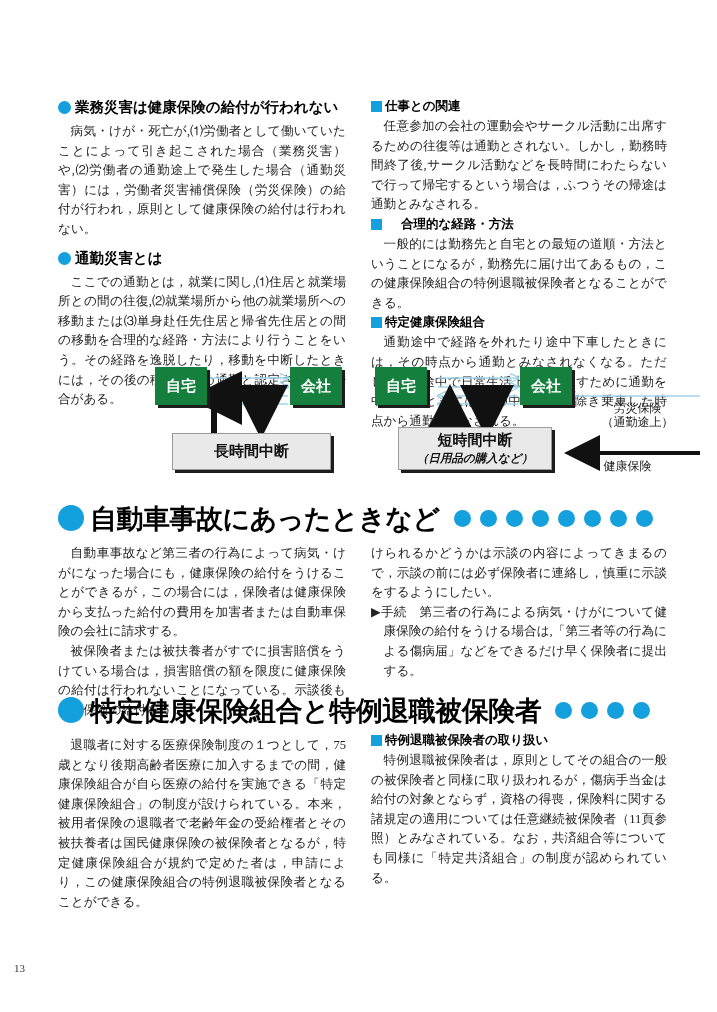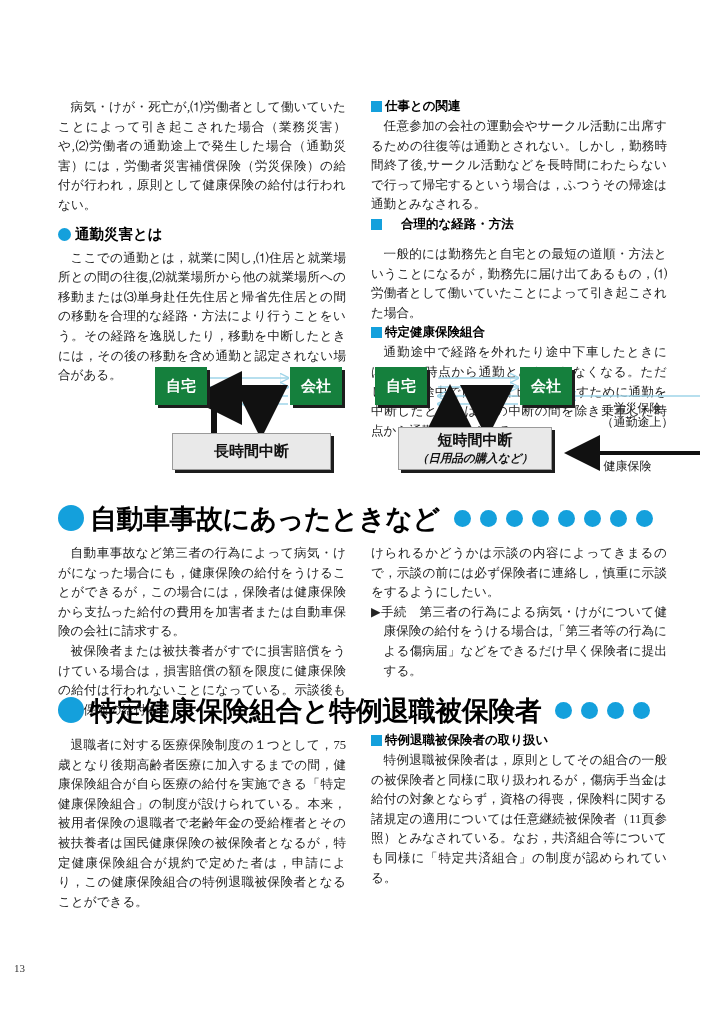--- a/index.html
+++ b/index.html
@@ -99,41 +99,45 @@
     font-size:11px; color:#333;
   }
 </style>
 </head>
 <body>
 
 <div class="page">
 
 
   <div class="col" style="left:58px;top:98px;width:288px;">
+    <div class="h2row" style="margin-bottom:5px;">
+      <span class="h2bullet"></span>
+      <span class="h2text">業務災害は健康保険の給付が行われない</span>
+    </div>
     <p class="para indent">病気・けが・死亡が,⑴労働者として働いていたことによって引き起こされた場合（業務災害）や,⑵労働者の通勤途上で発生した場合（通勤災害）には，労働者災害補償保険（労災保険）の給付が行われ，原則として健康保険の給付は行われない。</p>
 
     <div class="h2row" style="margin-top:9px;margin-bottom:5px;">
       <span class="h2bullet"></span>
       <span class="h2text">通勤災害とは</span>
     </div>
     <p class="para indent">ここでの通勤とは，就業に関し,⑴住居と就業場所との間の往復,⑵就業場所から他の就業場所への移動または⑶単身赴任先住居と帰省先住居との間の移動を合理的な経路・方法により行うことをいう。その経路を逸脱したり，移動を中断したときには，その後の移動を含め通勤と認定されない場合がある。</p>
   </div>
 
   <div class="col" style="left:371px;top:98px;width:296px;">
     <div class="h3row" style="margin-bottom:2px;">
       <span class="h3square"></span>
       <span class="h3text">仕事との関連</span>
     </div>
     <p class="para indent">任意参加の会社の運動会やサークル活動に出席するための往復等は通勤とされない。しかし，勤務時間終了後,サークル活動などを長時間にわたらないで行って帰宅するという場合は，ふつうその帰途は通勤とみなされる。</p>
 
-    <div class="h3row" style="margin-top:1px;margin-bottom:12px;gap:19px;">
+    <div class="h3row" style="margin-top:1px;margin-bottom:2px;gap:19px;">
       <span class="h3square"></span>
       <span class="h3text">合理的な経路・方法</span>
     </div>
-    <p class="para indent">一般的には勤務先と自宅との最短の道順・方法ということになるが，勤務先に届け出てあるもの，⑴労働者として働いていたことによって引き起こされた場合。</p>
+    <p class="para indent">一般的には勤務先と自宅との最短の道順・方法ということになるが，勤務先に届け出てあるもの，この健康保険組合の特例退職被保険者となることができる。</p>
 
     <div class="h3row" style="margin-top:1px;margin-bottom:2px;">
       <span class="h3square"></span>
       <span class="h3text">特定健康保険組合</span>
     </div>
     <p class="para indent">通勤途中で経路を外れたり途中下車したときには，その時点から通勤とみなされなくなる。ただし，通勤途中で日常生活上の用を足すために通勤を中断したときには,その中断の間を除き乗車した時点から通勤とみなされる。</p>
   </div>
 
   <div class="diagram" style="top:365px;">
 

